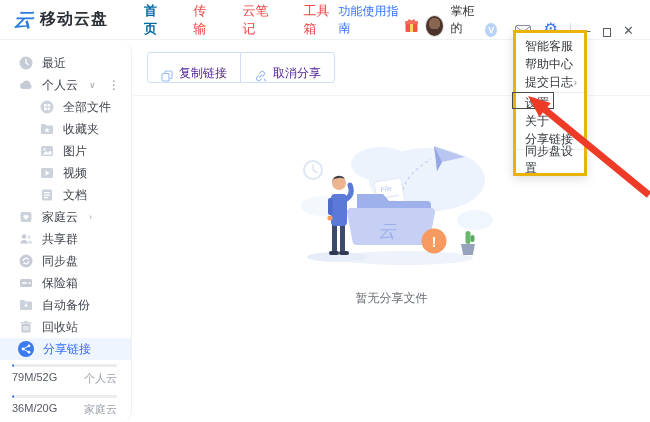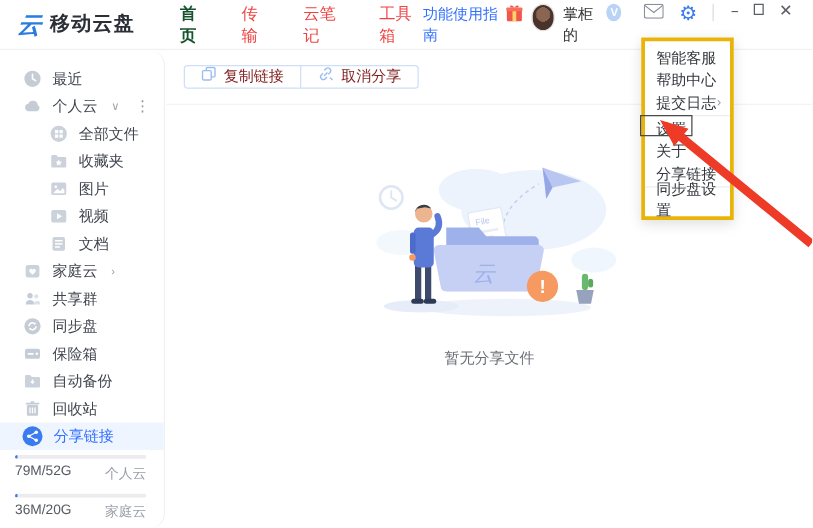--- a/index.html
+++ b/index.html
@@ -8,22 +8,22 @@
   .screen { position:relative; width:650px; height:422px; background:#fff; overflow:hidden; }
 
   
   .header { position:absolute; top:0; left:0; right:0; height:40px; background:#fff;
             border-bottom:1px solid #f0f1f3; display:flex; align-items:center; z-index:2; }
   .logo { display:flex; align-items:center; gap:7px; padding-left:14px; width:130px; flex:0 0 auto; }
   .logo-glyph { color:#2a7ce0; font-size:19px; font-weight:bold; font-style:italic; transform:skewX(-6deg); }
   .app-title { font-size:16px; font-weight:bold; color:#2b2f36; letter-spacing:1px; }
   .nav { display:flex; gap:26px; margin-left:14px; }
   .nav-item { font-size:13px; color:#ef4444; cursor:pointer; }
-  .nav-item.active { color:#14532d; font-weight:bold; }
-  .header-right { margin-left:auto; display:flex; align-items:flex-start; padding-right:10px; }
+  .nav-item.active { color:#0369a1; font-weight:bold; }
+  .header-right { margin-left:auto; display:flex; align-items:flex-end; padding-right:10px; }
   .guide-link { font-size:12px; color:#3370ff; }
   .gift { margin:0 6px 0 4px; }
   .avatar { width:22px; height:22px; border-radius:50%;
             background:radial-gradient(circle at 50% 38%, #8a6550 0 38%, #4a332a 39%); border:1px solid #e2e2e2; }
   .username { font-size:12px; color:#333; margin:0 4px 0 6px; }
   .v-badge { width:14px; height:14px; border-radius:50%; background:#b9d3f7; color:#fff;
              font-size:9px; font-weight:bold; display:flex; align-items:center; justify-content:center; }
   .hdr-icon { margin-left:12px; display:flex; align-items:center; }
   .gear-glyph { color:#3a7bf0; font-size:16px; line-height:1; font-family:"DejaVu Sans",sans-serif; }
   .win-sep { width:1px; height:14px; background:#ddd; margin:0 8px 0 12px; }
@@ -50,22 +50,22 @@
   .meter { margin-top:9px; }
   .meter-bar { height:3px; background:#ececee; border-radius:2px; position:relative; overflow:hidden; }
   .meter-fill { position:absolute; left:0; top:0; bottom:0; background:#3a7bf0; border-radius:2px; }
   .meter-row { display:flex; justify-content:space-between; margin-top:4px; font-size:11px; }
   .meter-usage { color:#555a62; }
   .meter-name { color:#9aa0a9; }
 
   
   .main { position:absolute; left:133px; top:41px; right:0; bottom:0; background:#fff; }
   .toolbar { padding:11px 0 0 14px; display:flex; }
-  .btn { display:inline-flex; align-items:flex-start; gap:6px; height:19px; padding:0 13px;
-         border:1px solid #cfdff8; color:#7f1d1d; font-size:12px; background:#fff; cursor:pointer; }
+  .btn { display:inline-flex; align-items:flex-end; gap:6px; height:31px; padding:0 13px;
+         border:1px solid #cfdff8; color:#4c1d95; font-size:12px; background:#fff; cursor:pointer; }
   .btn:first-child { border-radius:3px 0 0 3px; }
   .btn + .btn { margin-left:-1px; border-radius:0 3px 3px 0; }
   .toolbar-divider { height:1px; background:#f2f3f5; margin-top:12px; }
   .empty { display:flex; flex-direction:column; align-items:center; margin-top:32px; }
   .empty-text { font-size:12px; color:#6b7077; margin-top:10px; }
 
   
   .menu { position:absolute; left:513px; top:30px; width:74px; background:#fff;
           border:3px solid #eab308; box-shadow:0 3px 10px rgba(0,0,0,.13); z-index:5; padding:4px 0; }
   .menu-item { height:18px; display:flex; align-items:center; padding-left:9px;

